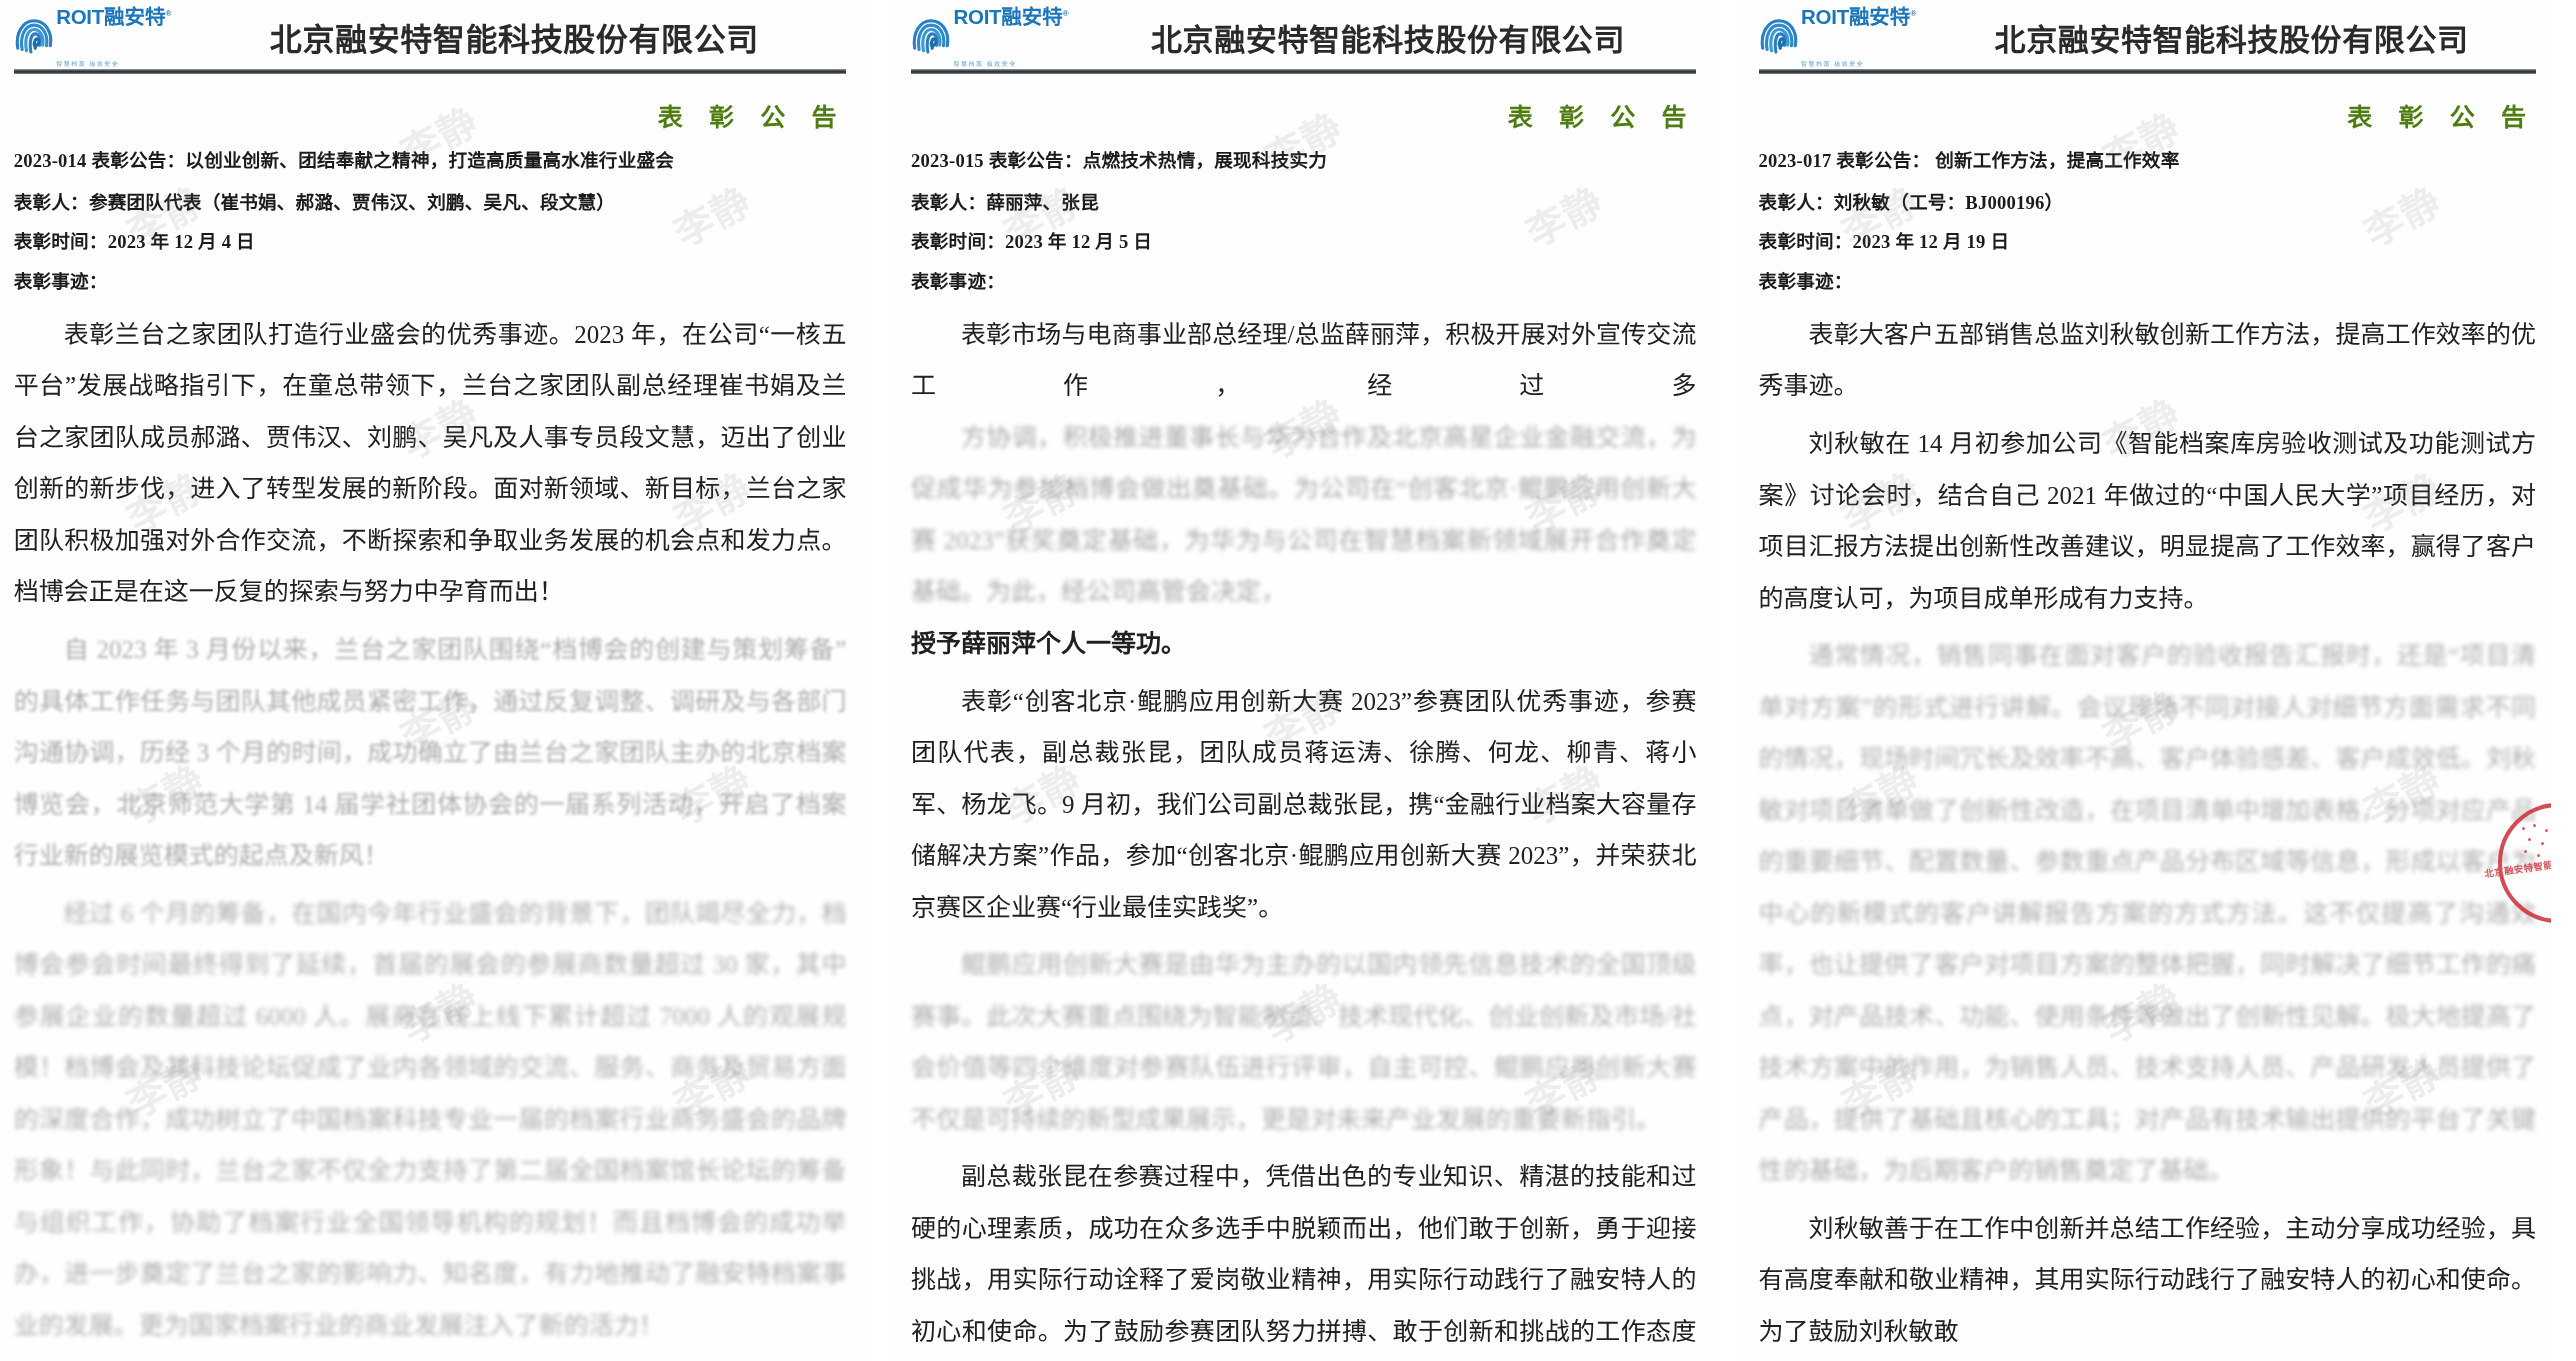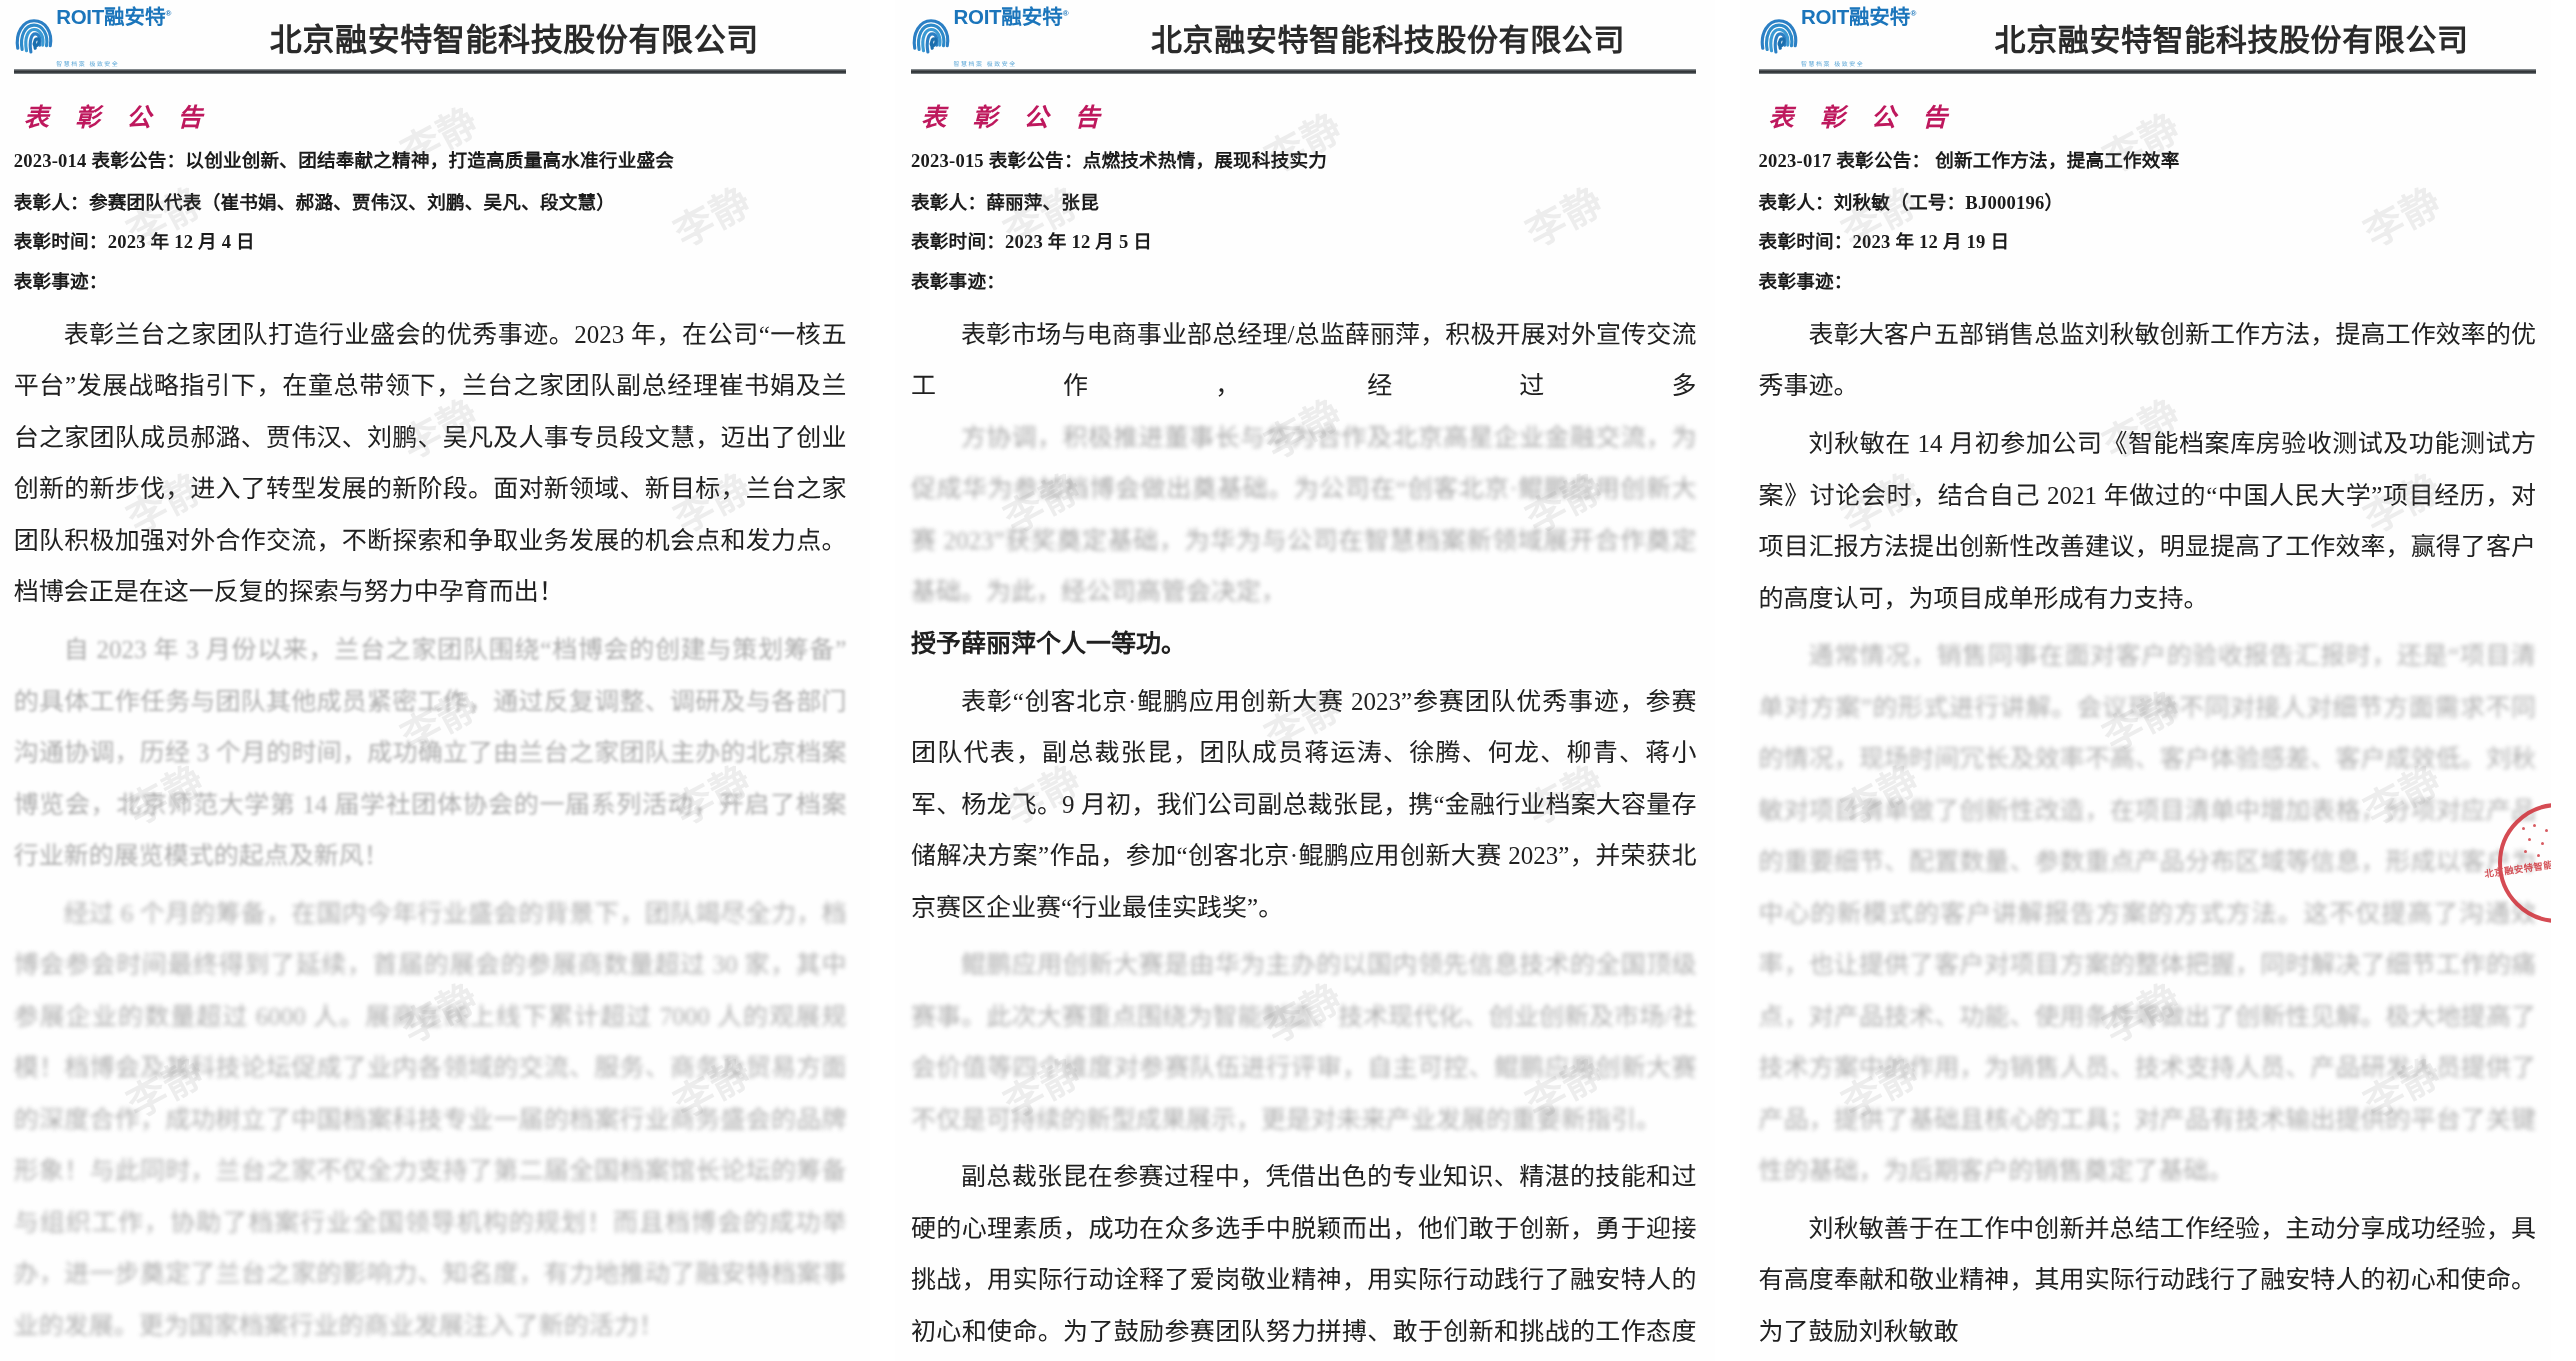--- a/index.html
+++ b/index.html
@@ -63,27 +63,26 @@
     letter-spacing:0.6px;white-space:nowrap;
     padding-left:11.2px;
   }
   .doc-2 .company-name,.doc-3 .company-name{font-size:31px;}
   .rule{
     height:4.4px;width:100%;
     background:linear-gradient(to bottom,#9aa0a4 0%,#3f4346 38%,#24282b 62%,#8d9396 100%);
     margin-top:3.7px;
   }
   .doc-title{
-    text-align:left;
+    text-align:right;
     font-weight:bold;
-    font-size:25px;color:#be185d;
+    font-size:25px;color:#4d7c0f;
     letter-spacing:10px;
     padding:23.6px 0 16px 0;
     text-indent:10px;
-    font-style:italic;
   }
 
   
   .meta{
     font-size:18.6px;font-weight:bold;color:#1b1b1b;
     line-height:1.25;
     margin:0 0 16px 0;
     letter-spacing:0.2px;
   }
   .meta .label{font-weight:bold;}

